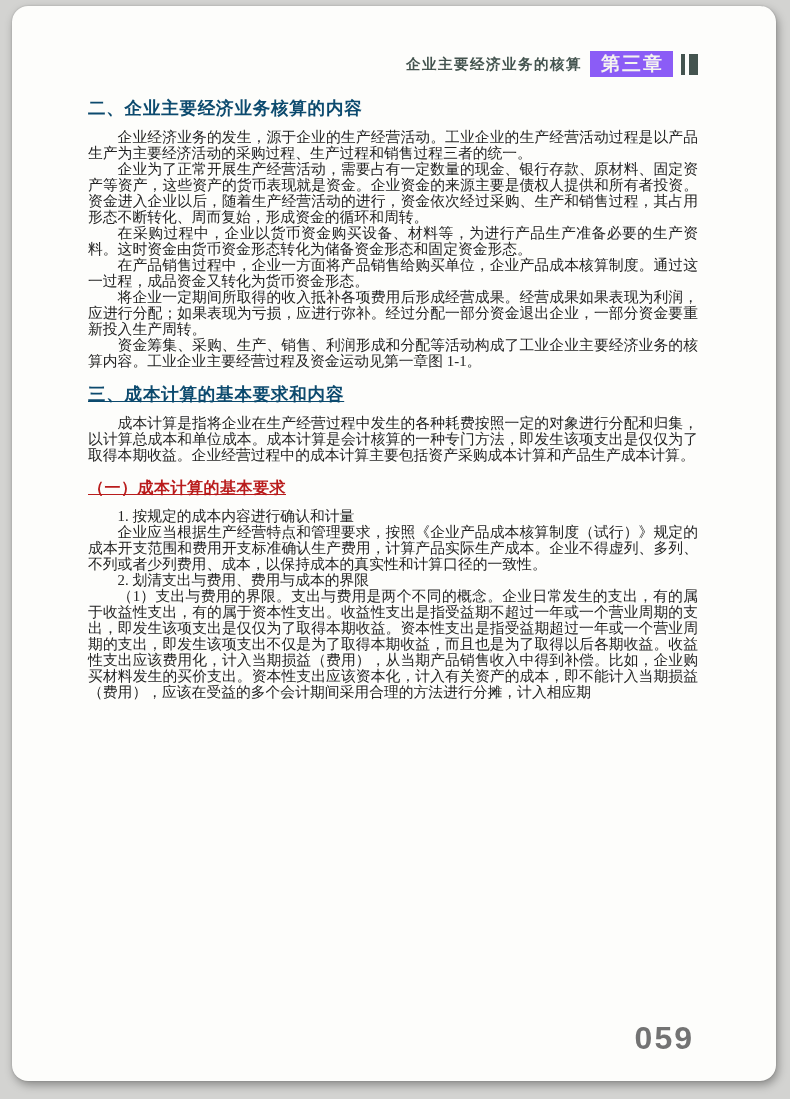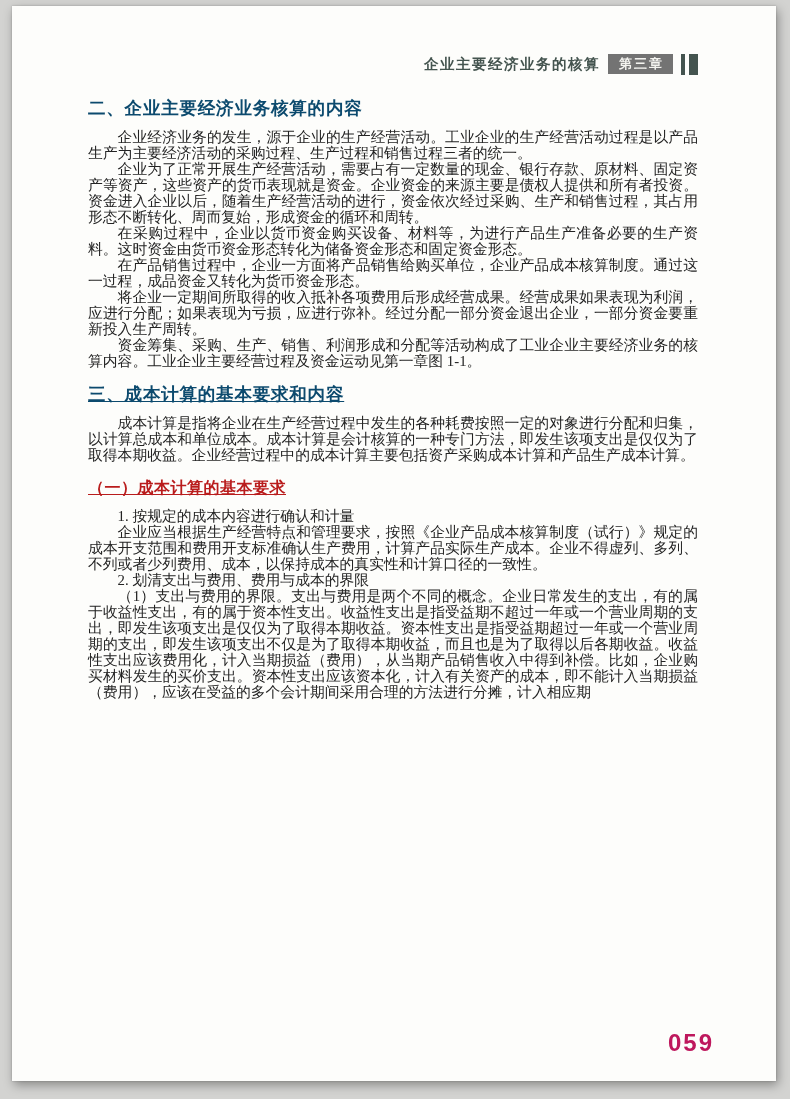--- a/index.html
+++ b/index.html
@@ -11,42 +11,43 @@
   }
   .canvas { position: relative; width: 790px; height: 1099px; }
   .page {
     position: absolute;
     left: 12px; top: 6px;
     width: 764px; height: 1075px;
     background: #fdfdfb;
     box-shadow: 2px 4px 10px rgba(0,0,0,0.35), 0 0 2px rgba(0,0,0,0.2);
     padding: 46px 78px 0 76px;
     overflow: hidden;
+    border-radius: 16px;
   }
   .page-header {
     display: flex;
     justify-content: flex-end;
     align-items: center;
     gap: 8px;
     height: 24px;
   }
   .header-title {
     font-family: "Liberation Sans", sans-serif;
     font-weight: bold;
     font-size: 14.5px;
     color: #44544f;
     letter-spacing: 1.5px;
   }
   .chapter-badge {
     display: inline-block;
-    background: #737373;
+    background: #8b5cf6;
     color: #f4f4f0;
     font-family: "Liberation Sans", sans-serif;
     font-weight: bold;
-    font-size: 13px;
+    font-size: 19px;
     letter-spacing: 2px;
     padding: 3px 9px 4px 11px;
     line-height: 1;
   }
   .decor-bars { display: inline-flex; gap: 4px; align-items: center; }
   .bar { display: inline-block; height: 21px; background: #44544f; }
   .bar-thin { width: 4px; }
   .bar-thick { width: 9px; }
   h2 {
     font-family: "Liberation Sans", sans-serif;
@@ -68,26 +69,26 @@
   }
   p {
     font-size: 14.8px;
     line-height: 16px;
     color: #232323;
     text-align: justify;
     text-indent: 2em;
   }
   .page-number {
     position: absolute;
-    right: 62px;
+    right: 82px;
     bottom: 24px;
     font-family: "Liberation Sans", sans-serif;
     font-weight: bold;
-    font-size: 24px;
-    color: #be185d;
+    font-size: 32px;
+    color: #737373;
     letter-spacing: 2px;
   }
 </style>
 </head>
 <body>
 
 <div class="canvas">
   <div class="page">
 
     <header class="page-header">

